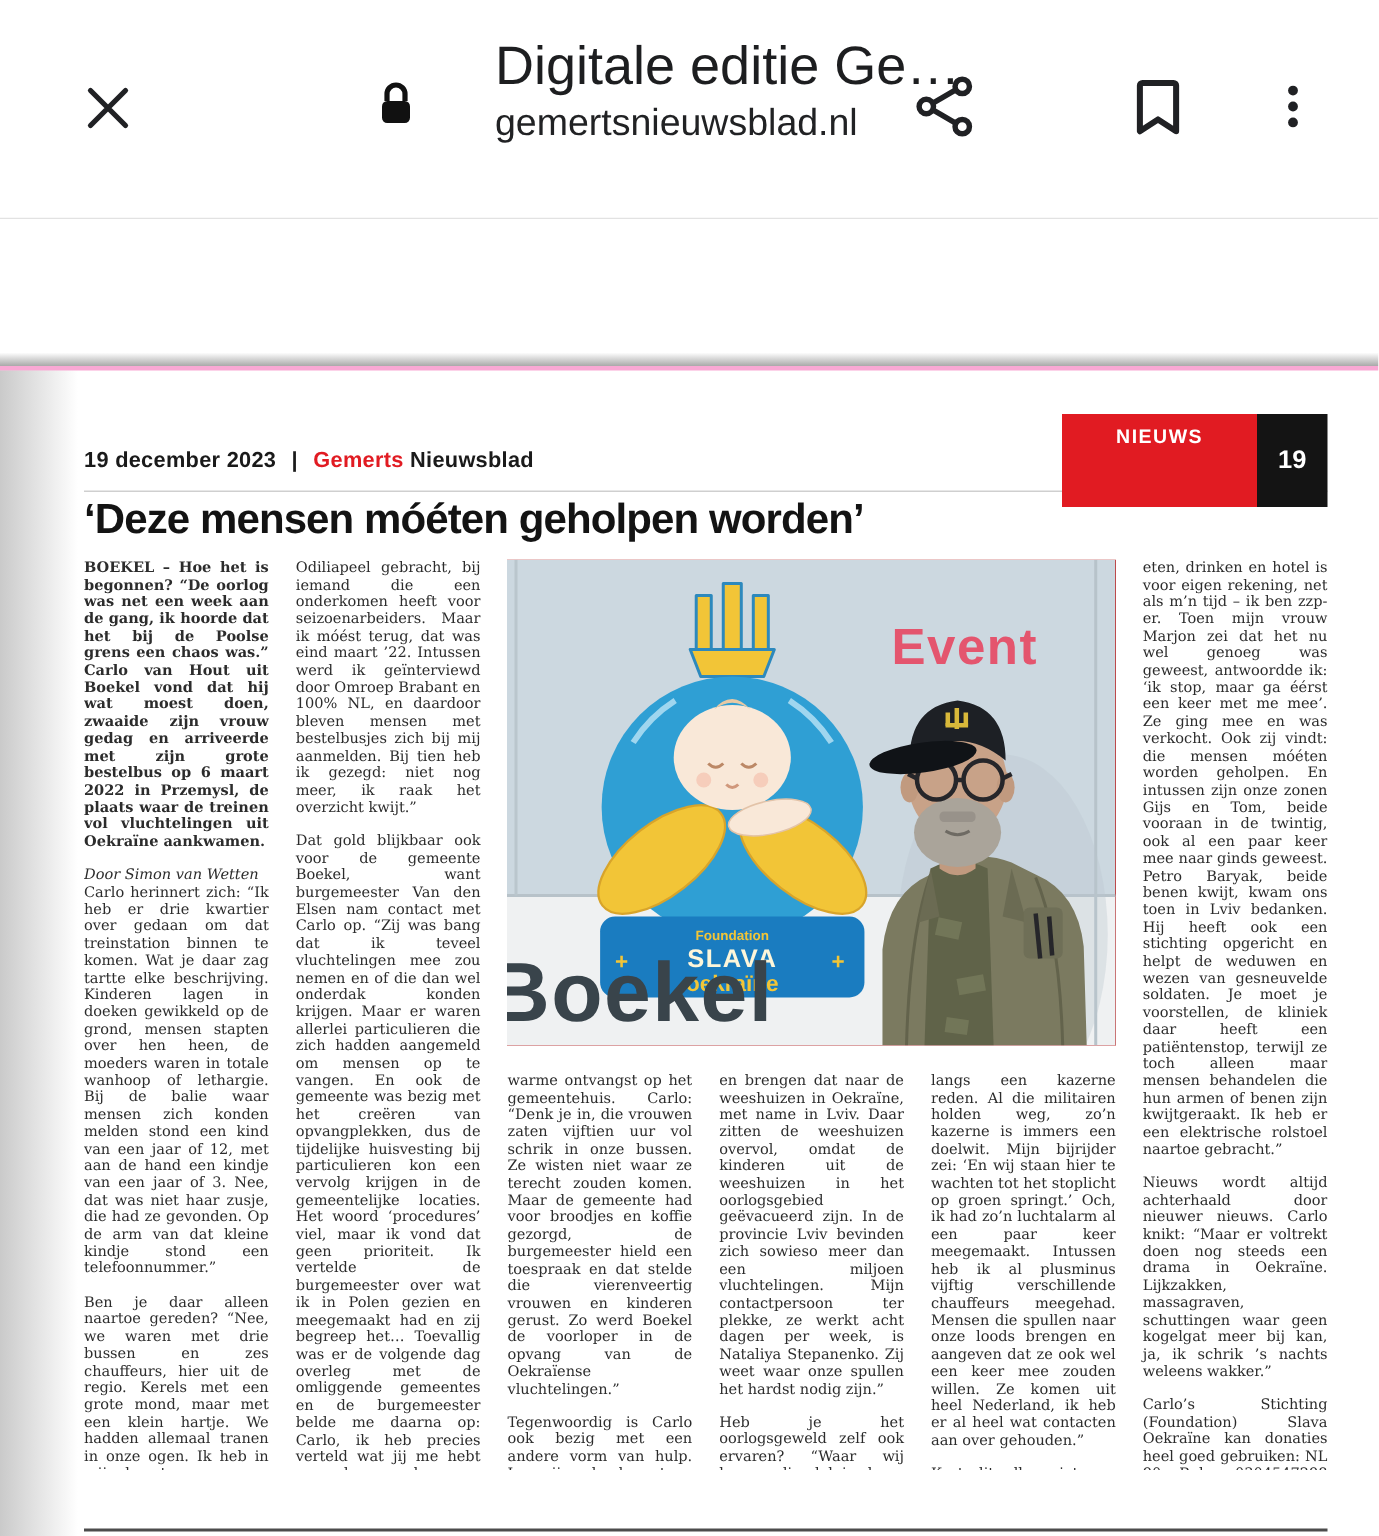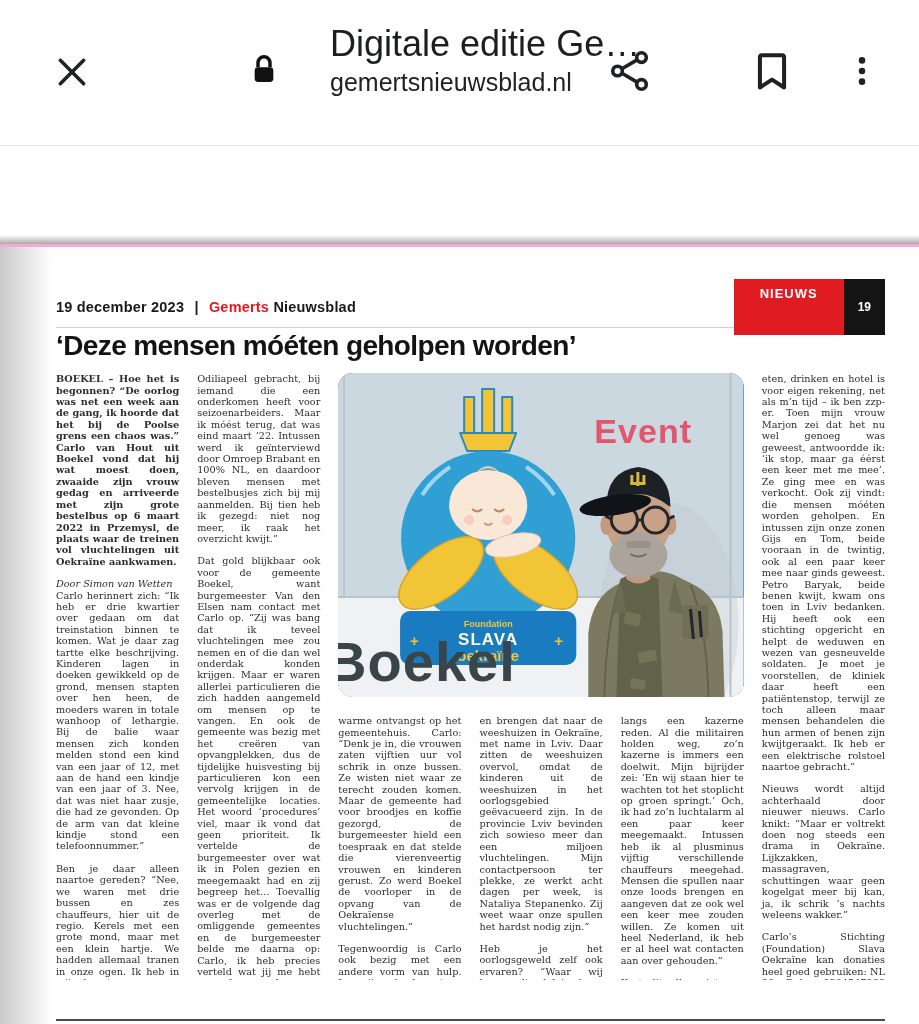--- a/index.html
+++ b/index.html
@@ -30,22 +30,22 @@
         background:linear-gradient(to right,rgba(90,90,90,.32),rgba(255,255,255,0));
         pointer-events:none;z-index:5;}
 
   .meta-row{display:flex;justify-content:space-between;align-items:center;height:28px;}
   .dateline{font-weight:700;font-size:14.5px;color:#1a1a1a;letter-spacing:.2px;}
   .dateline .sep{margin:0 6px;color:#1a1a1a;}
   .brand-red{color:#e11b22;}
   .brand-black{color:#1a1a1a;}
   .badges{display:flex;align-items:stretch;}
   .badge-nieuws{background:#e11b22;color:#fff;font-weight:700;font-size:13px;
-        letter-spacing:1px;padding:7px 26px;}
-  .badge-num{background:#141414;color:#fff;font-weight:700;font-size:12px;
+        letter-spacing:1px;padding:7px 36px;}
+  .badge-num{background:#141414;color:#fff;font-weight:700;font-size:17px;
         padding:21px 14px;display:flex;align-items:center;}
   .meta-rule{height:1px;background:#cfcfcf;margin-top:6px;}
 
   .kicker{margin-top:8px;font:italic 700 17px/1.3 "DejaVu Serif",serif;color:#222;}
   .headline{margin:3px 0 0;font-weight:700;font-size:28px;line-height:1.08;
         letter-spacing:-.6px;color:#131313;font-family:"Liberation Sans",sans-serif;}
 
   
   .columns{margin-top:12px;display:grid;grid-template-columns:repeat(6,1fr);
         column-gap:15px;grid-template-rows:324px auto;row-gap:13px;
@@ -55,21 +55,21 @@
   .col p{margin:0 0 11px;}
   .c1{grid-column:1;grid-row:1/3;}
   .c2{grid-column:2;grid-row:1/3;}
   .c3{grid-column:3;grid-row:2;}
   .c4{grid-column:4;grid-row:2;}
   .c5{grid-column:5;grid-row:2;}
   .c6{grid-column:6;grid-row:1/3;}
   .lead{font-weight:700;}
   .byline{font-style:italic;margin:0 !important;text-align:left;}
 
-  .photo{grid-column:3/6;grid-row:1;position:relative;overflow:hidden;background:#1d4ed8;border-radius:15px;}
+  .photo{grid-column:3/6;grid-row:1;position:relative;overflow:hidden;background:#b91c1c;}
   .photo svg{display:block;width:100%;height:100%;}
 
   .page-rule{position:absolute;left:56px;right:34px;bottom:3px;height:2px;background:#4c4c4c;}
 </style>
 </head>
 <body>
 
 <header class="browser-bar">
   <button class="bar-btn btn-close">
     <span>

